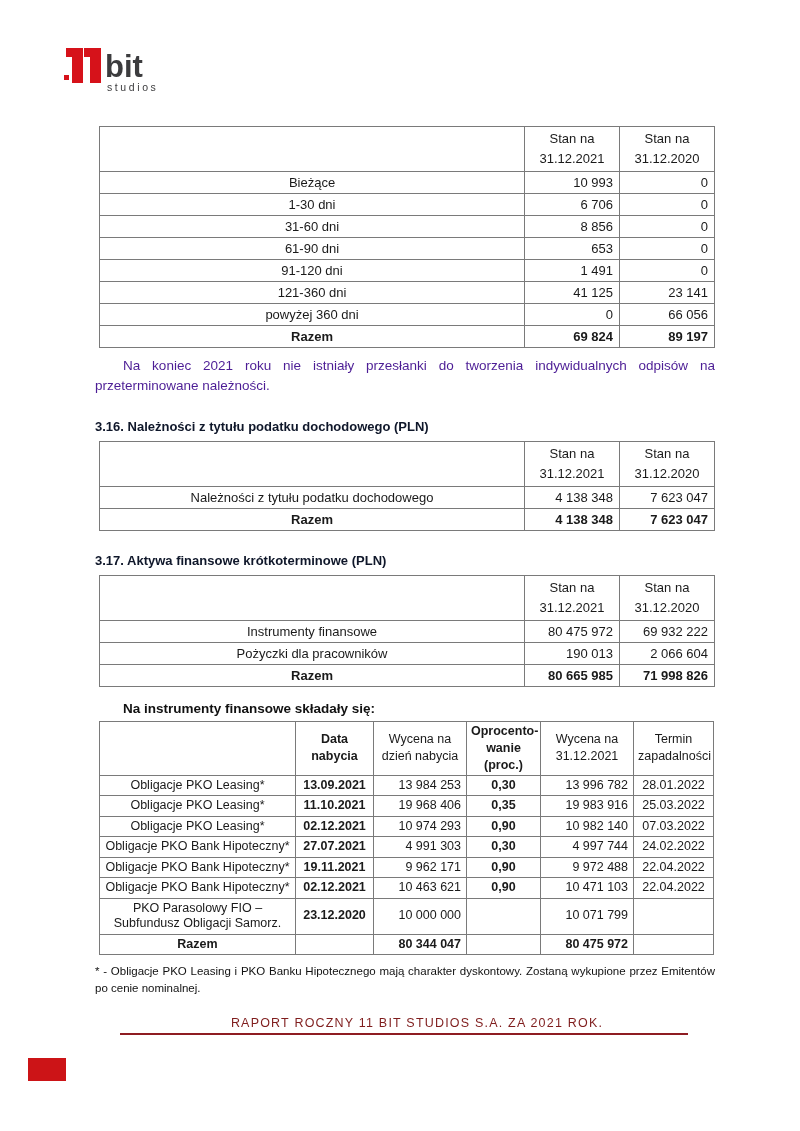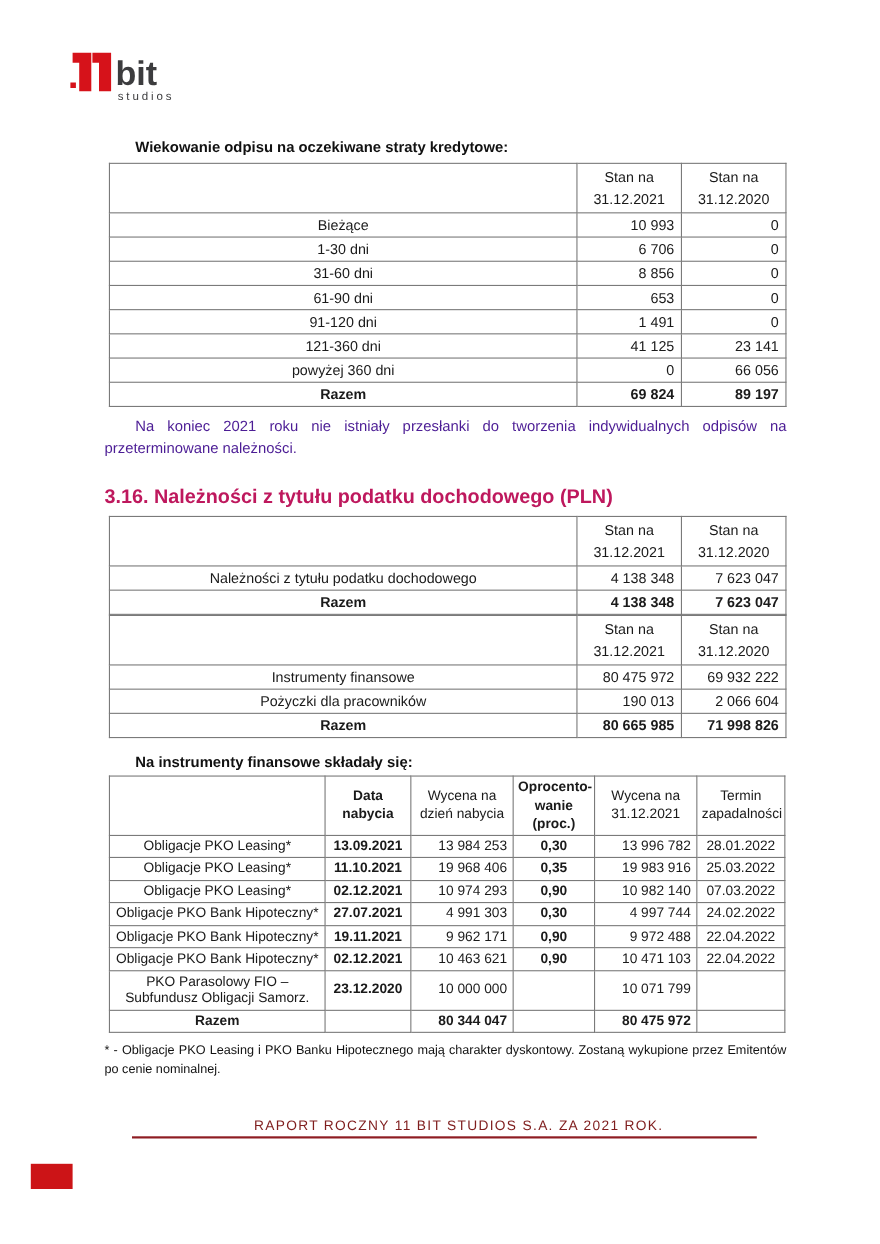--- a/index.html
+++ b/index.html
@@ -11,21 +11,21 @@
   .logo { position:absolute; left:62px; top:44px; width:120px; height:52px; }
 
   
   .main { position:absolute; left:95px; top:126px; width:620px; }
 
   .caption { font-weight:bold; font-size:13.5px; margin:0 0 7px 28px; color:#111; }
   .cap2 { margin-top:14px; margin-bottom:5px; }
 
   .para { margin-top:8px; font-size:13.5px; line-height:1.5; text-align:justify; text-indent:28px; color:#4c1d95; }
 
-  .section { color:#be185d; font-size:18px; font-weight:bold; margin:22px 0 7px 0; }
+  .section { color:#0f172a; font-size:13px; font-weight:bold; margin:22px 0 7px 0; }
 
   table { border-collapse:collapse; margin-left:4px; table-layout:fixed; }
   th, td { border:1px solid #7a7a7a; }
   th { font-weight:normal; text-align:center; line-height:20px; padding:2px 6px; }
   tr.bold td { font-weight:bold; }
   td.left { text-align:center; }
   td.right { text-align:right; }
   td.center { text-align:center; }
 
   .t3 { width:615px; font-size:13px; }
@@ -65,21 +65,20 @@
         <polygon points="22,4 39,4 39,39 28,39 28,13 22,13"></polygon>
         <rect x="2" y="31" width="5" height="5"></rect>
       </g>
       <text x="43" y="33" font-size="31" font-weight="bold" fill="#3c3c3e" font-family="Liberation Sans, sans-serif">bit</text>
       <text x="45" y="47" font-size="10.5" letter-spacing="2.6" fill="#3c3c3e" font-family="Liberation Sans, sans-serif">studios</text>
     </svg>
   </div>
 
   <div class="main">
 
-    <p class="caption">Wiekowanie odpisu na oczekiwane straty kredytowe:</p>
     <table class="t3">
         <thead>
           <tr>
             <th></th>
             <th>Stan na<br>31.12.2021</th>
             <th>Stan na<br>31.12.2020</th>
           </tr>
         </thead>
         <tbody>
           <tr>
@@ -143,20 +142,21 @@
             <td class="right">7 623 047</td>
           </tr>
           <tr class="bold">
             <td class="left">Razem</td>
             <td class="right">4 138 348</td>
             <td class="right">7 623 047</td>
           </tr>
         </tbody>
       </table>
 
+    <h2 class="section">3.17. Aktywa finansowe krótkoterminowe (PLN)</h2>
     <table class="t3">
         <thead>
           <tr>
             <th></th>
             <th>Stan na<br>31.12.2021</th>
             <th>Stan na<br>31.12.2020</th>
           </tr>
         </thead>
         <tbody>
           <tr>

